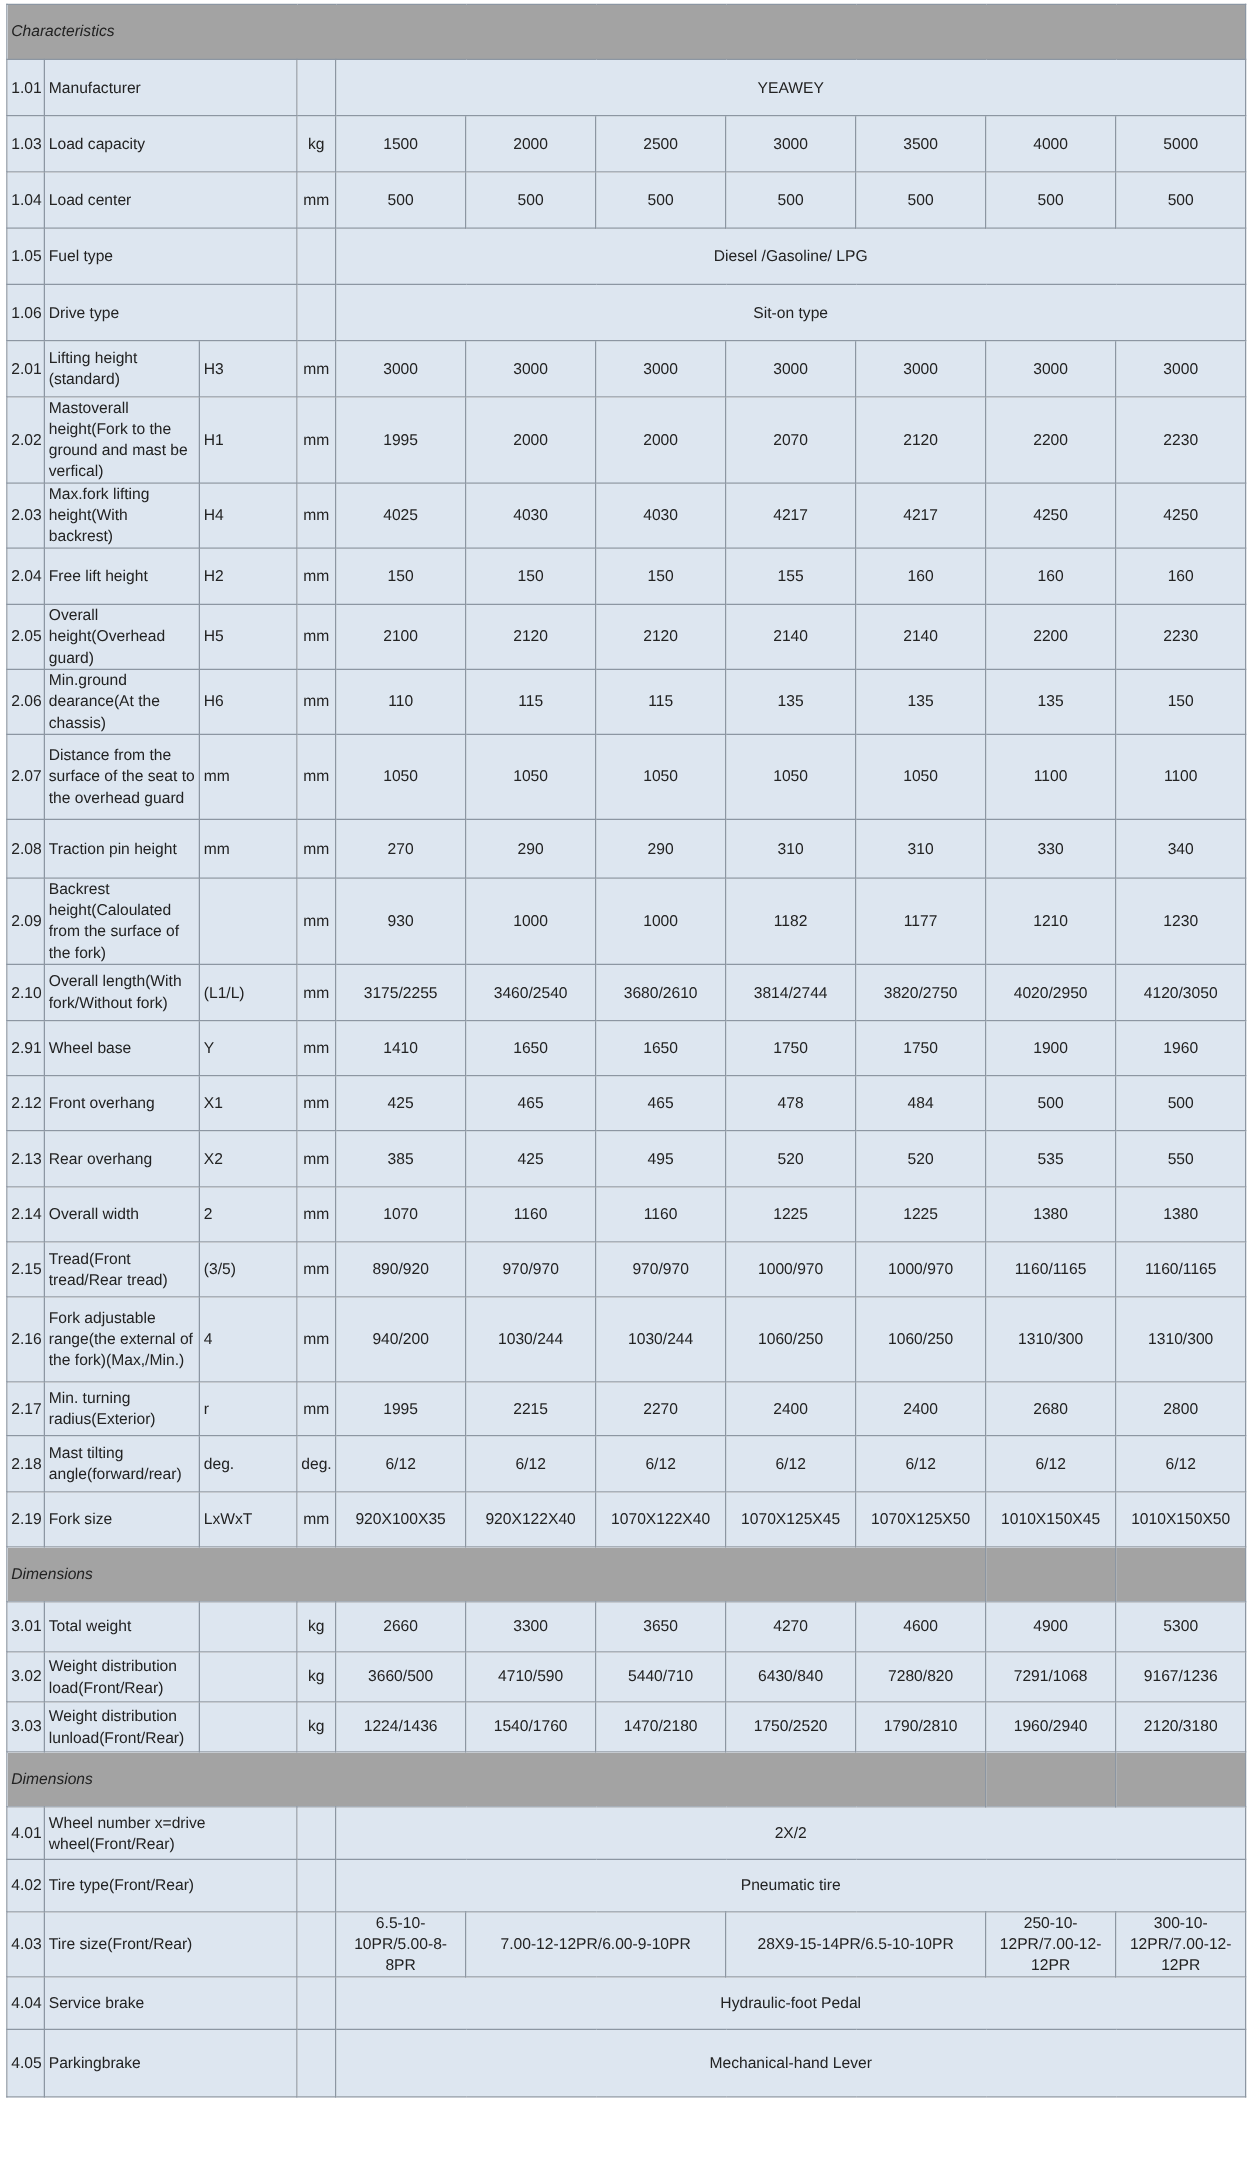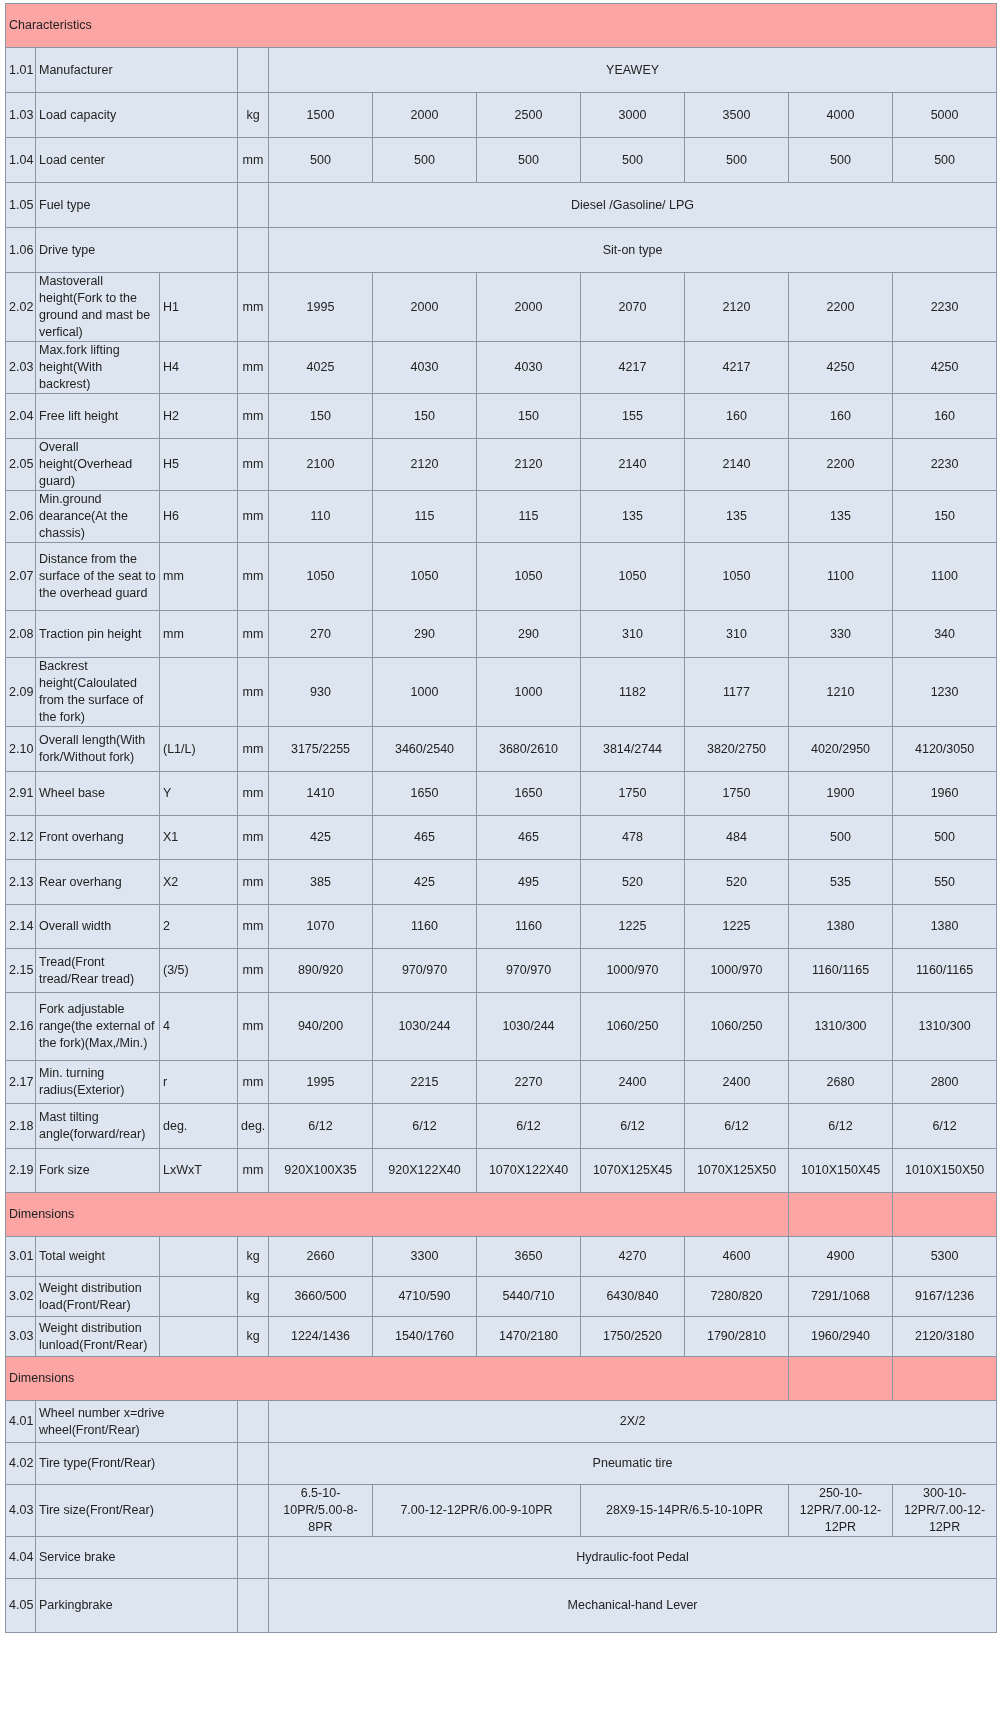--- a/index.html
+++ b/index.html
@@ -17,21 +17,21 @@
     border: 1px solid #8c96a2;
     background: #dde6f0;
     padding: 0 3px;
     vertical-align: middle;
     line-height: 17px;
     overflow: hidden;
   }
   #spec-table td.num { padding-left: 3px; }
   #spec-table td.c { text-align: center; }
   #spec-table td.u { text-align: center; margin-left: 44px; }
-  #spec-table tr.section td { background: #fca5a5; }
+  #spec-table tr.section td { background: #a3a3a3; font-style: italic; }
   #spec-table tr.section td.title { padding-left: 3px; }
 </style>
 </head>
 <body>
 
 <table id="spec-table">
   <colgroup>
     <col style="width:30px">
     <col style="width:124px">
     <col style="width:78px">
@@ -91,20 +91,33 @@
       <td class="c" colspan="7">Diesel /Gasoline/ LPG</td>
     </tr>
 
     <tr style="height:45px">
       <td class="num">1.06</td>
       <td colspan="2">Drive type</td>
       <td class="u"></td>
       <td class="c" colspan="7">Sit-on type</td>
     </tr>
 
+    <tr style="height:45px">
+      <td class="num">2.01</td>
+      <td>Lifting height (standard)</td>
+      <td>H3</td>
+      <td class="u">mm</td>
+      <td class="c">3000</td>
+      <td class="c">3000</td>
+      <td class="c">3000</td>
+      <td class="c">3000</td>
+      <td class="c">3000</td>
+      <td class="c">3000</td>
+      <td class="c">3000</td>
+    </tr>
 
     <tr style="height:68px">
       <td class="num">2.02</td>
       <td>Mastoverall height(Fork to the ground and mast be verfical)</td>
       <td>H1</td>
       <td class="u">mm</td>
       <td class="c">1995</td>
       <td class="c">2000</td>
       <td class="c">2000</td>
       <td class="c">2070</td>

